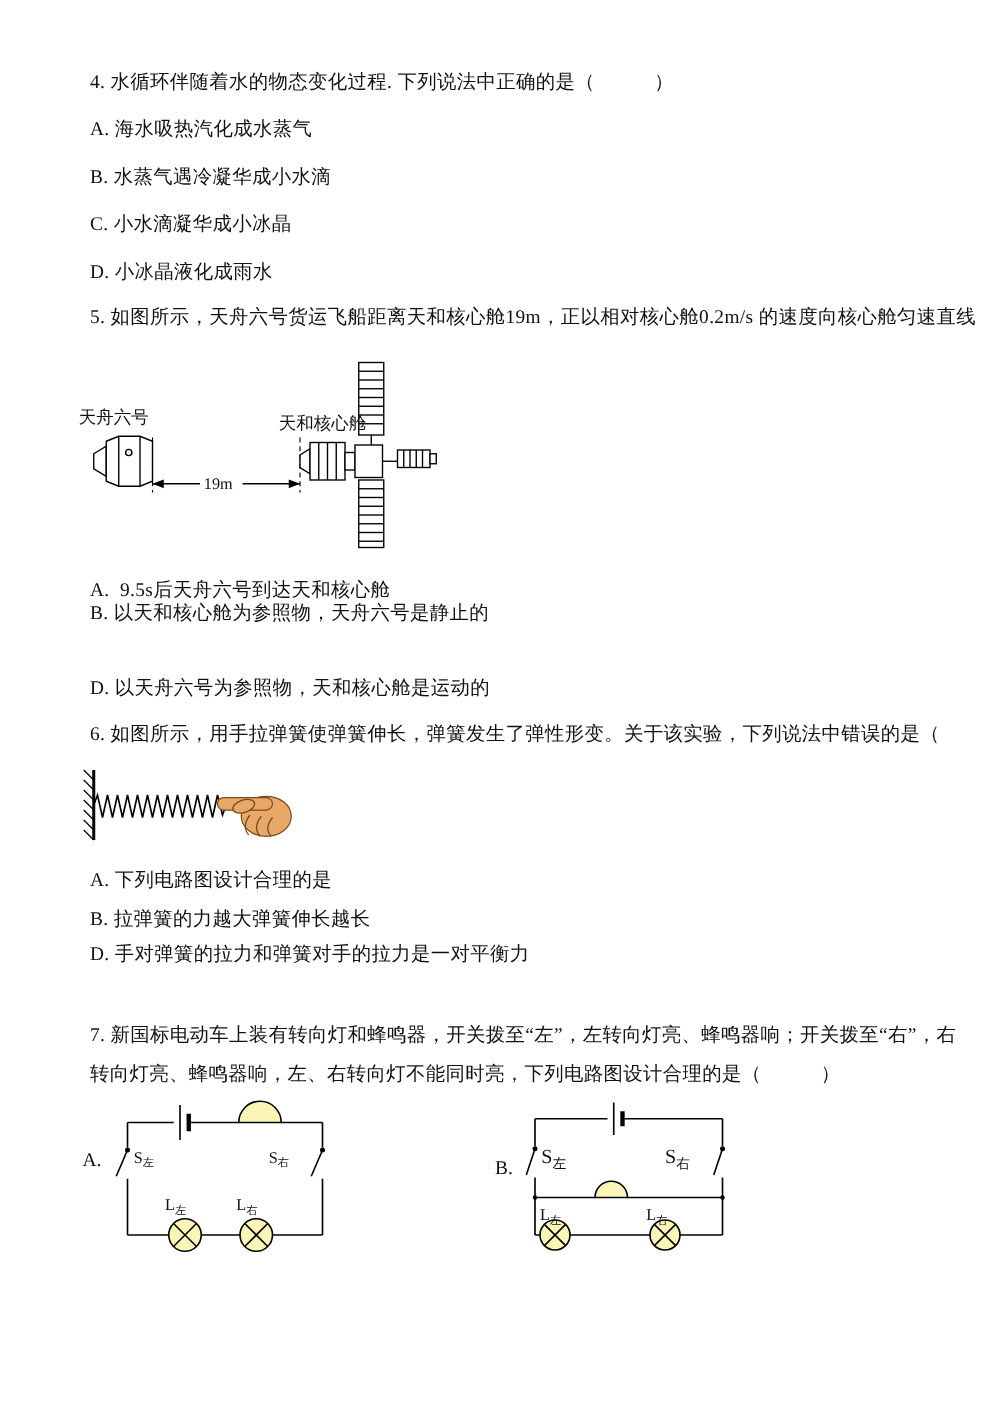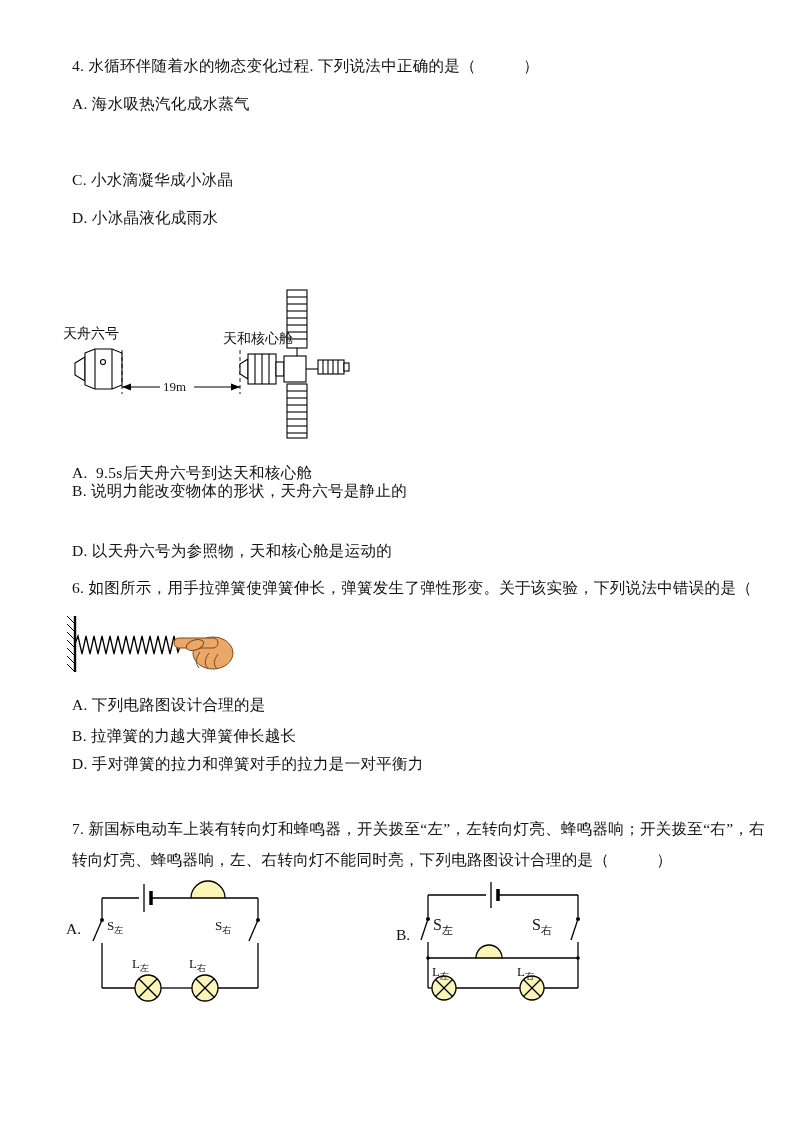--- a/index.html
+++ b/index.html
@@ -17,23 +17,25 @@
   .fig { position:absolute; }
   svg text { font-family:"Liberation Serif","DejaVu Serif",serif; fill:#111; }
 </style>
 </head>
 <body>
 
 <div class="page">
 
   <div class="line" style="top:55px">4. 水循环伴随着水的物态变化过程. 下列说法中正确的是（　　　）</div>
   <div class="line" style="top:93px">A. 海水吸热汽化成水蒸气</div>
+  <div class="line" style="top:131px">B. 水蒸气遇冷凝华成小水滴</div>
   <div class="line" style="top:169px">C. 小水滴凝华成小冰晶</div>
   <div class="line" style="top:207px">D. 小冰晶液化成雨水</div>
 
+  <div class="line" style="top:243px">5. 如图所示，天舟六号货运飞船距离天和核心舱19m，正以相对核心舱0.2m/s 的速度向核心舱匀速直线</div>
 
   <svg class="fig" style="left:60px;top:288px" width="300" height="152" viewBox="0 0 300 152">
     <g fill="none" stroke="#000" stroke-width="1.1">
 
       <g fill="#fff">
         <polygon points="15,75 25,69 25,93 15,87"></polygon>
         <polygon points="25,65 35,61 52,61 62,65 62,97 52,101 35,101 25,97"></polygon>
         <line x1="35" y1="61" x2="35" y2="101"></line>
         <line x1="52" y1="61" x2="52" y2="101"></line>
         <circle cx="43" cy="74" r="2.5"></circle>
@@ -84,21 +86,21 @@
         <line x1="278" y1="72" x2="278" y2="86"></line>
         <rect x="284" y="75" width="5" height="8"></rect>
       </g>
     </g>
     <text x="3" y="50" font-size="14">天舟六号</text>
     <text x="163" y="55" font-size="14">天和核心舱</text>
     <text x="103" y="103" font-size="13">19m</text>
   </svg>
 
   <div class="line" style="top:462px">A.  9.5s后天舟六号到达天和核心舱</div>
-  <div class="line" style="top:480px">B. 说明力能改变物体的形状，天舟六号是静止的</div>
+  <div class="line" style="top:480px">B. 以天和核心舱为参照物，天舟六号是静止的</div>
   <div class="line" style="top:540px">D. 以天舟六号为参照物，天和核心舱是运动的</div>
 
   <div class="line" style="top:577px">6. 如图所示，用手拉弹簧使弹簧伸长，弹簧发生了弹性形变。关于该实验，下列说法中错误的是（　　　）</div>
 
   <svg class="fig" style="left:66px;top:612px" width="175" height="66" viewBox="0 0 175 66">
 
     <g stroke="#000">
       <line x1="9" y1="4" x2="9" y2="60" stroke-width="2.4"></line>
       <g stroke-width="1">
         <line x1="9" y1="12" x2="1" y2="4"></line>

